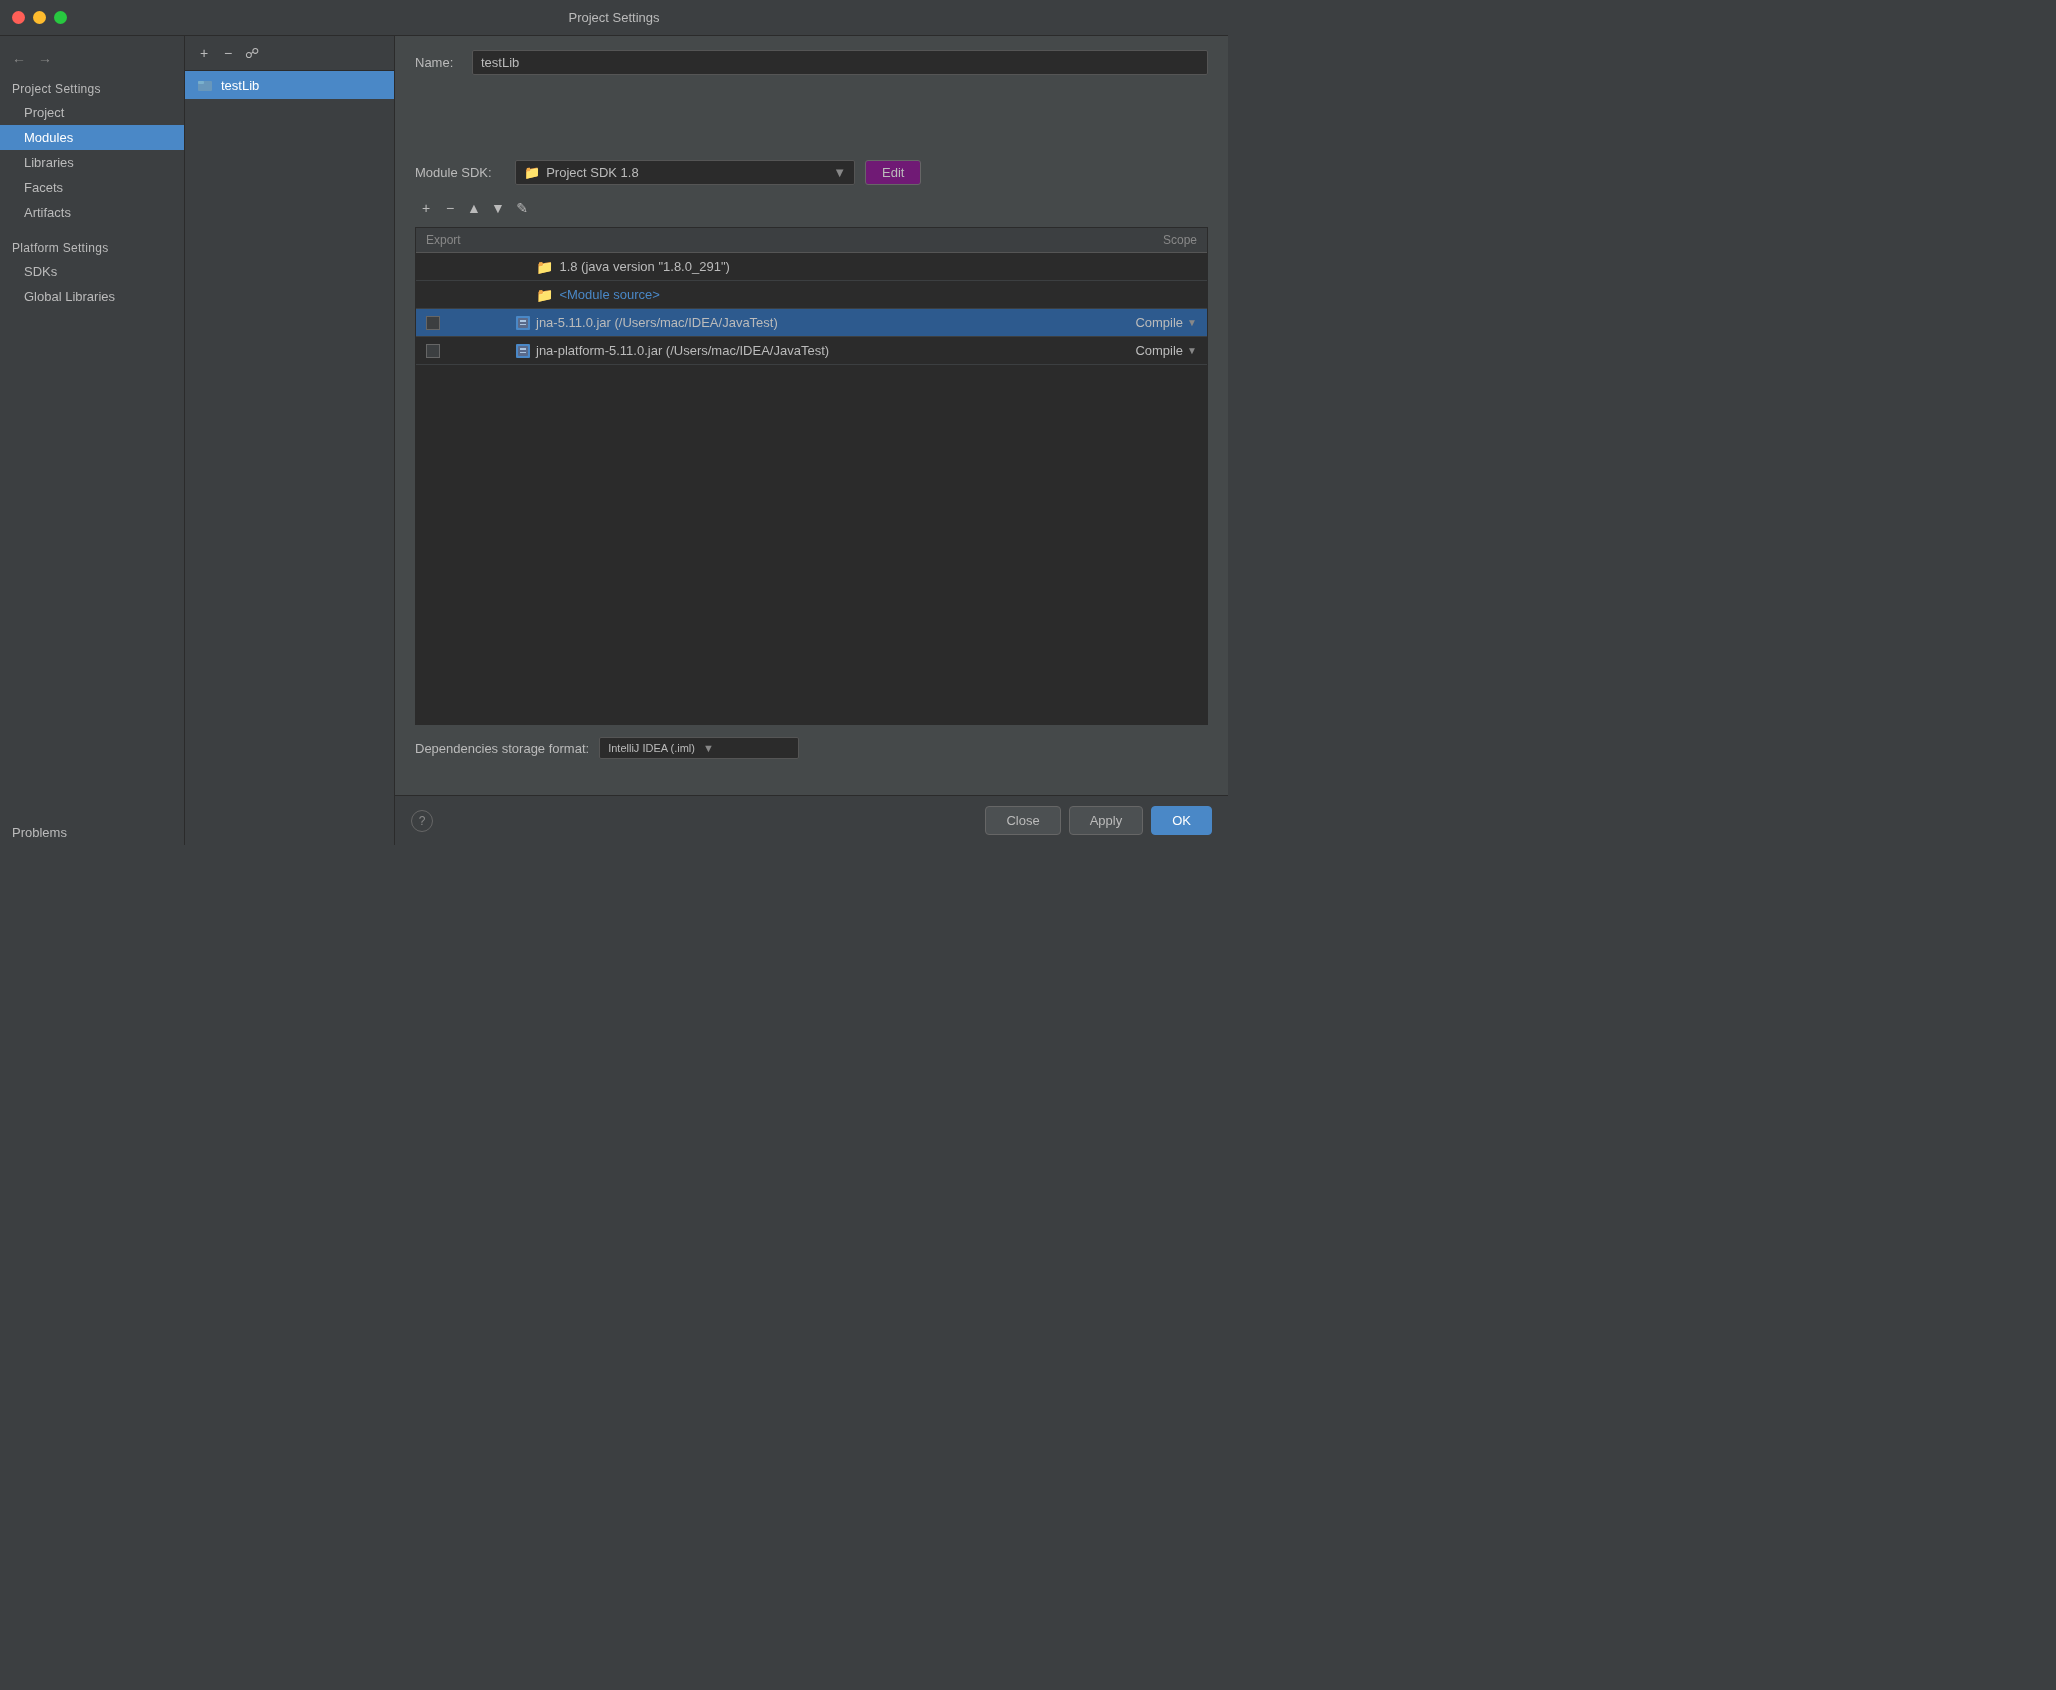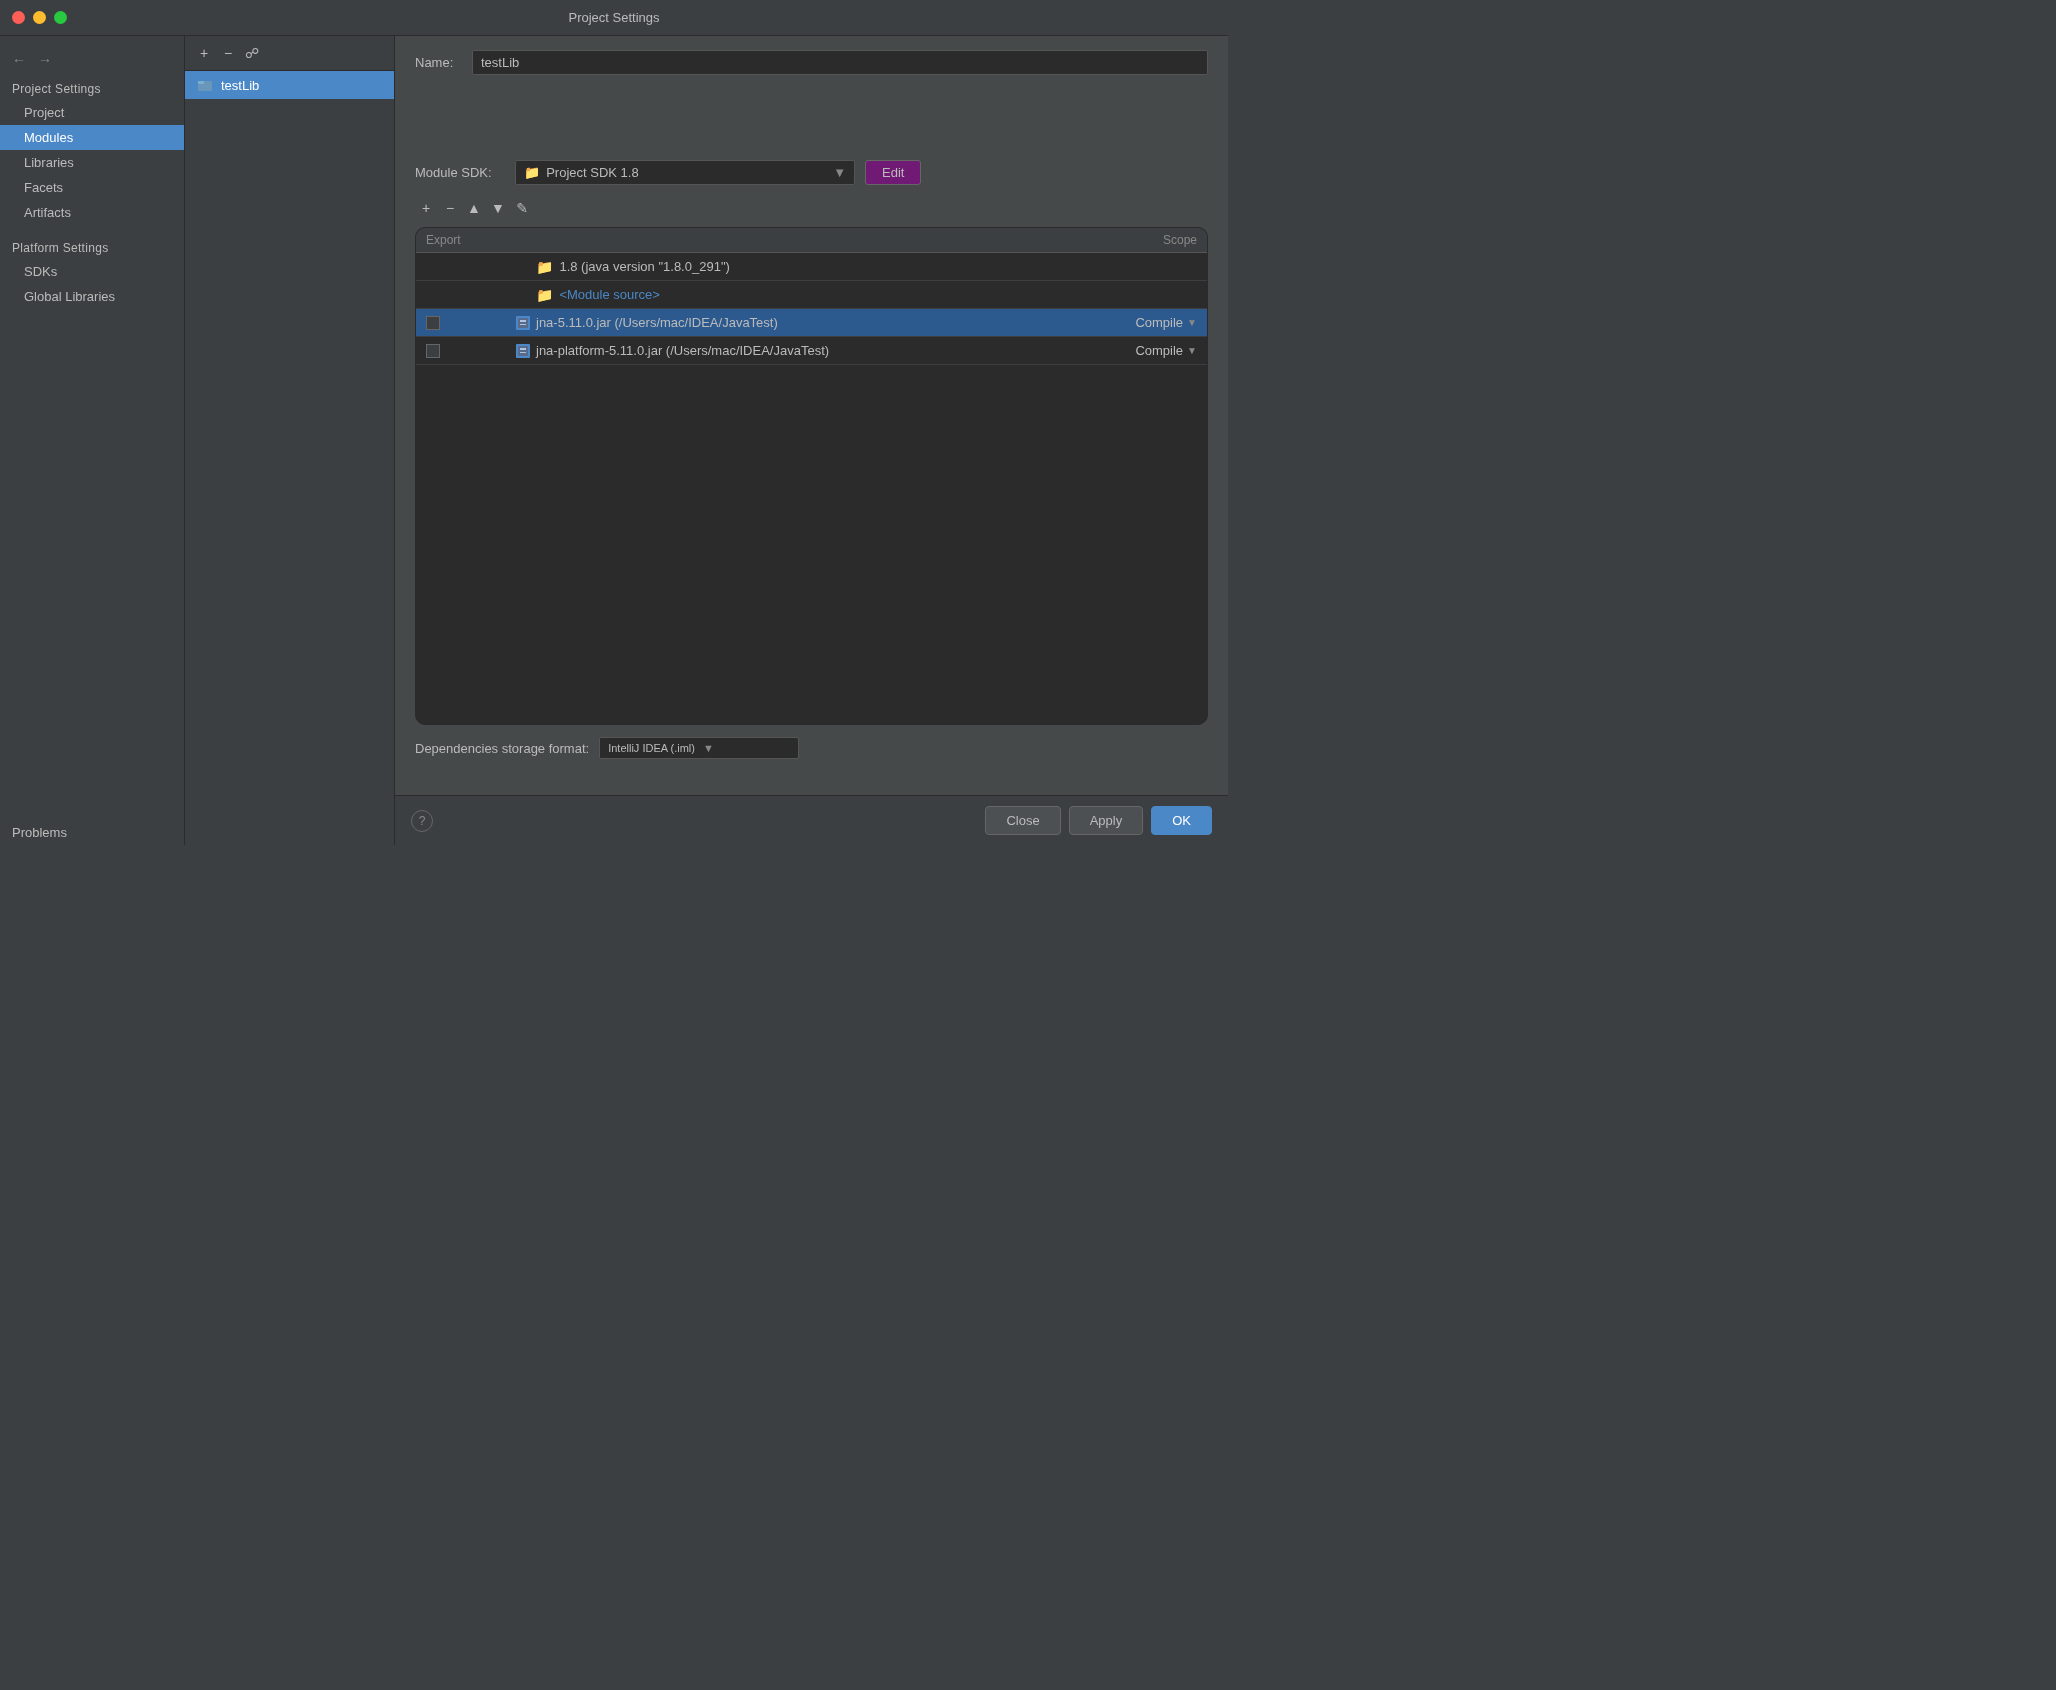--- a/index.html
+++ b/index.html
@@ -285,21 +285,21 @@
       border: none;
       background: none;
     }
 
     
     .dep-table {
       flex: 1;
       border: 1px solid #2b2b2b;
       background: #2b2b2b;
       overflow: auto;
-      border-radius: 10px;
+      border-radius: 0;
     }
     .dep-table-header {
       display: flex;
       background: #3c3f41;
       border-bottom: 1px solid #555;
       position: sticky;
       top: 0;
       z-index: 1;
     }
     .dep-header-export {

